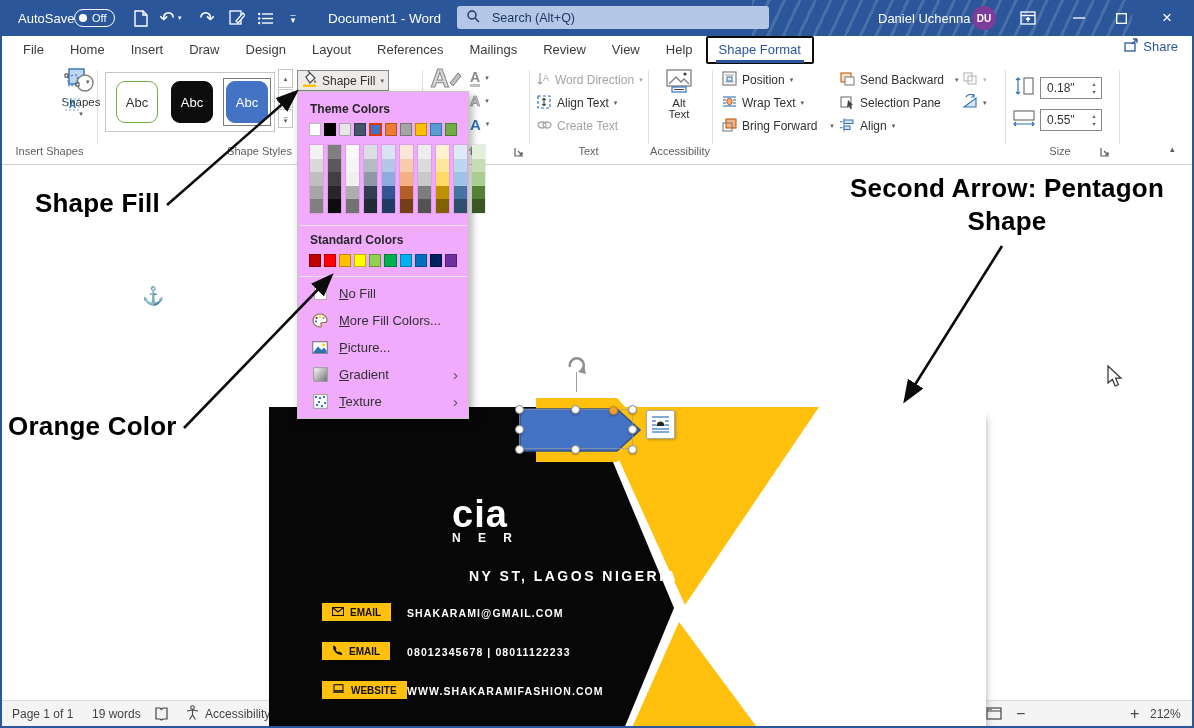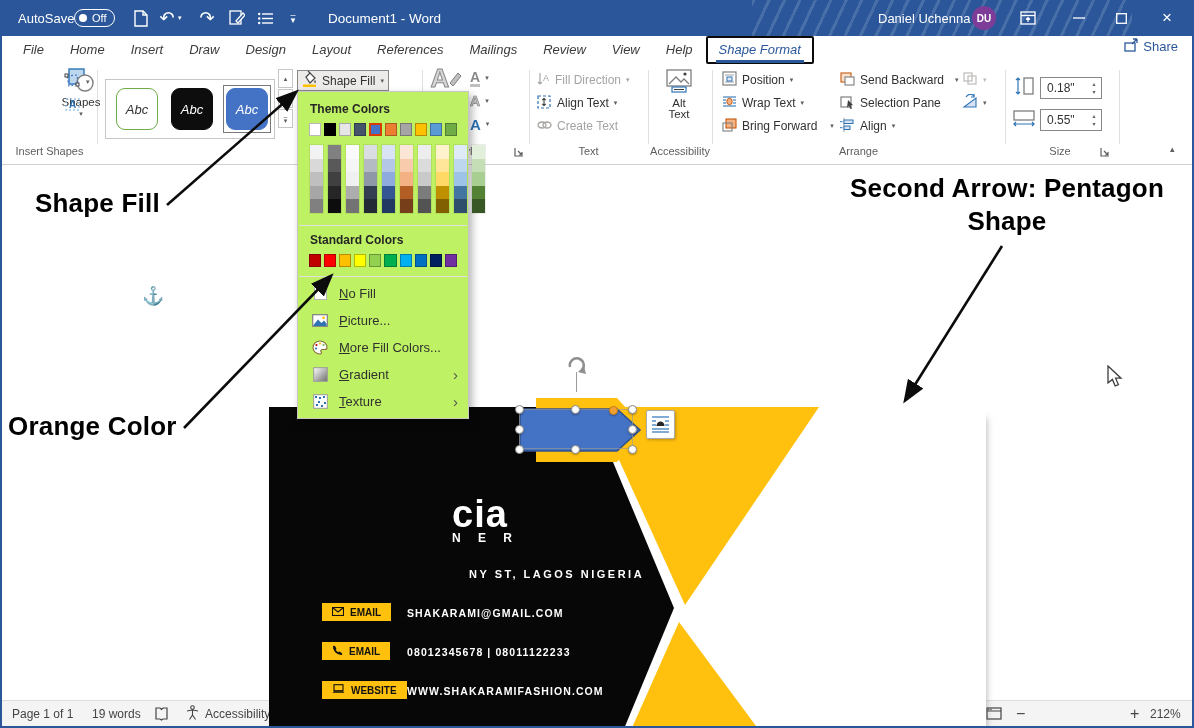--- a/index.html
+++ b/index.html
@@ -17,40 +17,40 @@
   .autosave-dot{width:8px;height:8px;border-radius:50%;background:#fff;}
   .qa-icon{width:22px;display:flex;justify-content:center;align-items:center;font-size:16px;color:#fff;}
   .search-pill{position:absolute;left:455px;top:6px;width:312px;height:23px;background:#B4C7E7;border-radius:3px;
     display:flex;align-items:center;padding:0 10px;gap:10px;}
   .search-pill input{border:none;background:transparent;outline:none;font-size:12.5px;color:#1F3864;width:100%;}
   .search-pill input::placeholder{color:#1F3864;opacity:1;}
   .avatar{width:24px;height:24px;border-radius:50%;background:#7D3C98;color:#fff;font-size:10px;font-weight:bold;
     display:flex;align-items:center;justify-content:center;}
   .winbtn{width:34px;height:36px;display:flex;align-items:center;justify-content:center;color:#fff;}
   
-  .tabrow{position:absolute;left:0;top:36px;width:100%;height:28px;background:#fff;display:flex;align-items:stretch;padding-left:8px;font-style:italic;}
+  .tabrow{position:absolute;left:0;top:36px;width:100%;height:28px;background:#fff;display:flex;align-items:stretch;padding-left:8px;}
   .tab{padding:0 13px;line-height:27px;font-size:13px;color:#3b3b3b;position:relative;}
   .tab.active{color:#2B579A;outline:2.5px solid #0b0b0b;outline-offset:-2px;border-radius:2px;}
   .tab.active::after{content:"";position:absolute;left:10px;right:10px;bottom:1px;height:3px;background:#2B579A;}
   .share{position:absolute;right:14px;top:38px;display:flex;align-items:center;gap:5px;color:#2B579A;font-size:13px;}
   
   .ribbon{position:absolute;left:0;top:64px;width:100%;height:101px;background:#fff;border-bottom:1px solid #D2D0CE;}
   .vsep{position:absolute;top:6px;width:1px;height:74px;background:#E1DFDD;}
   .glabel{position:absolute;top:81px;font-size:11px;color:#605E5C;text-align:center;}
   .rbtn{position:absolute;display:flex;align-items:center;gap:5px;font-size:12px;color:#323130;height:20px;white-space:nowrap;}
   .rbtn.dis{color:#A6A4A2;}
   .chev{font-size:7px;color:#605E5C;}
   .bigbtn{position:absolute;display:flex;flex-direction:column;align-items:center;font-size:11.5px;color:#323130;gap:2px;}
   .thumb{width:42px;height:42px;border-radius:9px;display:flex;align-items:center;justify-content:center;font-size:13px;}
   .gal-scroll{width:15px;height:19px;border:1px solid #C8C6C4;background:#fff;display:flex;align-items:center;justify-content:center;font-size:7px;color:#605E5C;}
   .size-input{width:62px;height:22px;border:1px solid #8A8886;font-size:12px;color:#323130;padding:0 14px 0 6px;}
   .spin{position:absolute;display:flex;flex-direction:column;width:12px;height:20px;justify-content:center;font-size:6px;color:#605E5C;line-height:8px;text-align:center;}
   .launcher{position:absolute;top:83px;width:12px;height:12px;color:#605E5C;font-size:9px;}
   
-  .menu{position:absolute;left:295px;top:91px;width:172px;background:#bef264;border:1px solid #C8C6C4;
+  .menu{position:absolute;left:295px;top:91px;width:172px;background:#f0abfc;border:1px solid #C8C6C4;
     box-shadow:3px 4px 8px rgba(0,0,0,.3);z-index:70;padding:6px 0 3px;}
   .menu-header{font-weight:bold;font-size:12px;color:#262626;padding:4px 12px 7px;}
   .swatch-row{display:flex;gap:3px;padding:0 11px 6px;}
   .swatch{width:13px;height:13px;border:1px solid rgba(0,0,0,.28);}
   .swatch.sel{border:2px solid #D83B01;}
   .variant-grid{display:flex;gap:3px;padding:2px 11px 8px;}
   .vcol{display:flex;flex-direction:column;border:1px solid rgba(0,0,0,.07);}
   .vcell{width:13px;height:13.5px;}
   .menu-sep{height:1px;background:#E1DFDD;margin:3px 1px;}
   .menu-item{display:flex;align-items:center;height:27px;padding:0 10px 0 14px;font-size:13px;color:#323130;}
@@ -125,20 +125,27 @@
               <circle cx="1.2" cy="6.5" r="1.2"></circle>
               <circle cx="1.2" cy="11" r="1.2"></circle>
             </g>
           </svg>
         </span>
     </div>
     <div class="t-item" style="left:280px;">
       <span class="qa-icon" style="flex-direction:column;font-size:9px;line-height:5px;">–<span>▾</span></span>
     </div>
     <div class="t-item" style="left:326px;font-size:13.5px;text-align:right;">Document1 - Word</div>
+    <div class="search-pill">
+      <span><svg width="13" height="13" viewBox="0 0 13 13">
+            <circle cx="5" cy="5" r="4" fill="none" stroke="#1F3864" stroke-width="1.5"></circle>
+            <line x1="8" y1="8" x2="12" y2="12" stroke="#1F3864" stroke-width="1.5"></line>
+          </svg></span>
+      <input placeholder="Search (Alt+Q)" style="">
+    </div>
     <div class="t-item" style="left:876px;">Daniel Uchenna</div>
     <div class="t-item" style="left:970px;">
       <span class="avatar">DU</span>
     </div>
     <div class="t-item" style="left:1018px;">
       <svg width="16" height="14" viewBox="0 0 16 14">
           <rect x="1" y="1" width="14" height="12" fill="none" stroke="#fff" stroke-width="1.3"></rect>
           <line x1="1" y1="4.5" x2="15" y2="4.5" stroke="#fff" stroke-width="1.3"></line>
           <path d="M8,11 L8,6.5 M6,8.5 L8,6.5 L10,8.5" fill="none" stroke="#fff" stroke-width="1.2"></path>
         </svg>
@@ -204,38 +211,39 @@
       <span class="chev">▾</span>
     </div>
     <div class="rbtn" style="left:62px;top:32px;">
       <span><svg width="17" height="15" viewBox="0 0 17 15">
             <rect x="2" y="2" width="13" height="11" fill="none" stroke="#9DC3E6" stroke-width="1.3" stroke-dasharray="2,2"></rect>
             <text x="8.5" y="11" font-size="10" font-weight="bold" fill="#2E74B5" text-anchor="middle">A</text>
           </svg></span>
     </div>
     <div class="glabel" style="left:0;width:95px;">Insert Shapes</div>
 
-    <div class="abs" style="left:103px;top:15px;width:170px;height:60px;border:1px solid #C8C6C4;background:#fff;font-style:italic;">
+    <div class="abs" style="left:103px;top:8px;width:170px;height:60px;border:1px solid #C8C6C4;background:#fff;">
       <div id="style-gallery" style="display:flex;gap:13px;padding:8px 0 0 10px;">
           <div>
             <div class="thumb" style="background: rgb(255, 255, 255); border: 1.5px solid rgb(112, 173, 71); color: rgb(51, 51, 51);">Abc</div>
           </div>
           <div>
             <div class="thumb" style="background: rgb(13, 13, 13); border: 1.5px solid rgb(13, 13, 13); color: rgb(255, 255, 255);">Abc</div>
           </div>
           <div style="outline: rgb(122, 122, 122) solid 1.5px; outline-offset: 2px;">
             <div class="thumb" style="background: rgb(68, 114, 196); border: 1.5px solid rgb(68, 114, 196); color: rgb(255, 255, 255);">Abc</div>
           </div>
         </div>
     </div>
     <div class="abs" style="left:276px;top:5px;display:flex;flex-direction:column;gap:1px;">
       <div class="gal-scroll">▴</div>
       <div class="gal-scroll">▾</div>
       <div class="gal-scroll" style="flex-direction:column;line-height:4px;">–<span>▾</span></div>
     </div>
+    <div class="glabel" style="left:95px;width:325px;">Shape Styles</div>
     <div class="rbtn" style="left:295px;top:6px;width:92px;height:21px;background:#EDEBE9;border:1px solid #8A8886;padding:0 4px;">
       <span><svg width="15" height="16" viewBox="0 0 15 16">
             <path d="M4,6 L8,2 L13,7 L8,12 z" fill="#fff" stroke="#444" stroke-width="1.2"></path>
             <path d="M8,2 L6,0" stroke="#444" stroke-width="1.2"></path>
             <path d="M13,9 q1.6,2.4 0,3 q-1.6,-0.6 0,-3" fill="#444"></path>
             <rect x="1" y="13.5" width="13" height="2.5" fill="#FFC000"></rect>
           </svg></span>
       <span>Shape Fill</span>
       <span class="chev">▾</span>
     </div>
@@ -262,21 +270,21 @@
     <div class="launcher" style="left:512px;"><svg width="10" height="10" viewBox="0 0 10 10">
           <path d="M1,1 v8 h8" fill="none" stroke="#605E5C" stroke-width="1.2"></path>
           <path d="M4,4 L8,8 M8,8 v-3 M8,8 h-3" fill="none" stroke="#605E5C" stroke-width="1.2"></path>
         </svg></div>
 
     <div class="rbtn dis" style="left:535px;top:6px;">
       <span><svg width="13" height="14" viewBox="0 0 13 14">
             <path d="M3,1 v11 M1,10 l2,2 2,-2" fill="none" stroke="#A6A4A2" stroke-width="1.2"></path>
             <text x="9" y="9" font-size="9" fill="#A6A4A2" text-anchor="middle">A</text>
           </svg></span>
-      <span>Fill Direction</span>
+      <span>Word Direction</span>
         <span class="chev" style="color:#A6A4A2;">▾</span>
     </div>
     <div class="rbtn" style="left:535px;top:29px;">
       <span><svg width="15" height="14" viewBox="0 0 15 14">
             <rect x="1" y="1" width="12" height="12" fill="none" stroke="#2E74B5" stroke-width="1.2" stroke-dasharray="3,2"></rect>
             <path d="M7,3.5 v7 M5.3,5 L7,3.5 L8.7,5 M5.3,9 L7,10.5 L8.7,9" fill="none" stroke="#404040" stroke-width="1.1"></path>
           </svg></span>
       <span>Align Text</span>
         <span class="chev">▾</span>
     </div>
@@ -367,21 +375,20 @@
           </svg></span>
       <span class="chev" style="color:#BDBBB9;">▾</span>
     </div>
     <div class="rbtn" style="left:960px;top:29px;">
       <span><svg width="16" height="15" viewBox="0 0 16 15">
             <polygon points="2,13 14,13 14,4" fill="#D9E2F3" stroke="#2E74B5" stroke-width="1.1"></polygon>
             <path d="M4,3 a5,5 0 0 1 8,-1 M12,0 v3 h-3" fill="none" stroke="#2E74B5" stroke-width="1.2"></path>
           </svg></span>
       <span class="chev">▾</span>
     </div>
-    <div class="glabel" style="left:710px;width:293px;">Arrange</div>
 
     <div class="abs" style="left:1012px;top:13px;"><svg width="22" height="18" viewBox="0 0 22 18">
           <path d="M4,1 v16 M2,3 L4,1 L6,3 M2,15 L4,17 L6,15" fill="none" stroke="#2E74B5" stroke-width="1.2"></path>
           <rect x="10" y="1" width="9" height="16" fill="none" stroke="#7F7F7F" stroke-width="1.3"></rect>
         </svg></div>
     <input class="size-input abs" style="left: 1038px; top: 13px;" readonly="" value="0.18&quot;">
     <div class="spin" style="left:1086px;top:14px;">
         <span>▴</span>
         <span>▾</span>
       </div>
@@ -410,21 +417,21 @@
 
     <div class="card">
       <svg width="717" height="404" viewBox="0 0 717 404">
         <rect x="0" y="0" width="717" height="404" fill="#FFFFFF"></rect>
         <polygon points="0,0 321,0 405,201 321,404 0,404" fill="#070707"></polygon>
         <polygon points="326,0 550,0 416,198" fill="#FFC10E"></polygon>
         <polygon points="410,215 550,404 326,404" fill="#FFC10E"></polygon>
       </svg>
       <div class="card-text" style="left:183px;top:86px;font-size:38px;letter-spacing:1px;">cia</div>
       <div class="card-text" style="left:183px;top:124px;font-size:12px;letter-spacing:7px;">N E R</div>
-      <div class="card-text" style="left:200px;top:161px;font-size:11px;letter-spacing:2.5px;">NY ST, LAGOS NIGERIA</div>
+      <div class="card-text" style="left:200px;top:161px;font-size:14px;letter-spacing:2.5px;">NY ST, LAGOS NIGERIA</div>
       <div id="card-contacts">
           <div class="badge" style="left: 53px; top: 196px; background: rgb(255, 193, 14);">
             <span><svg width="12" height="9" viewBox="0 0 12 9">
                 <rect x="0.5" y="0.5" width="11" height="8" fill="none" stroke="#111" stroke-width="1.1"></rect>
                 <path d="M0.5,0.5 L6,5 L11.5,0.5" fill="none" stroke="#111" stroke-width="1.1"></path>
               </svg></span>
             <span>EMAIL</span>
           </div>
           <div class="badge-val" style="left: 138px; top: 200px;">SHAKARAMI@GMAIL.COM</div>
           <div class="badge" style="left: 53px; top: 235px; background: rgb(255, 193, 14);">
@@ -589,39 +596,39 @@
     <div class="menu-sep"></div>
     <div id="fill-menu-items">
         <div class="menu-item">
           <div class="mi-icon">
             <span style="display:inline-block;width:13px;height:13px;border:1px solid #B5B3B1;background:#fff"></span>
           </div>
           <div><u>N</u>o Fill</div>
         </div>
         <div class="menu-item">
           <div class="mi-icon">
-            <svg width="16" height="13" viewBox="0 0 16 13">
-              <rect x="0.7" y="0.7" width="14.6" height="11.6" fill="#fff" stroke="#7F7F7F" stroke-width="1.2"></rect>
-              <circle cx="11.5" cy="3.8" r="1.4" fill="#FFC000"></circle>
-              <path d="M1.5,11 L6,5.5 L9.5,9 L12,6.5 L14.5,9.5 V12 H1.5z" fill="#2E74B5"></path>
-            </svg>
-          </div>
-          <div><u>P</u>icture...</div>
-        </div>
-        <div class="menu-item">
-          <div class="mi-icon">
             <svg width="16" height="15" viewBox="0 0 16 15">
               <path d="M8,1 a7,6.5 0 1 0 0,13 c1.5,0 1.8,-1.4 1,-2.3 c-.8,-.9 0,-2.2 1.6,-2.2 h2.4 a2,2 0 0 0 2,-2 A7,6.5 0 0 0 8,1z" fill="#fff" stroke="#8a6d3b" stroke-width="1.1"></path>
               <circle cx="4.5" cy="5" r="1.1" fill="#C00000"></circle>
               <circle cx="8" cy="3.6" r="1.1" fill="#FFC000"></circle>
               <circle cx="11.5" cy="5" r="1.1" fill="#70AD47"></circle>
               <circle cx="4" cy="8.5" r="1.1" fill="#2E74B5"></circle>
             </svg>
           </div>
           <div><u>M</u>ore Fill Colors...</div>
+        </div>
+        <div class="menu-item">
+          <div class="mi-icon">
+            <svg width="16" height="13" viewBox="0 0 16 13">
+              <rect x="0.7" y="0.7" width="14.6" height="11.6" fill="#fff" stroke="#7F7F7F" stroke-width="1.2"></rect>
+              <circle cx="11.5" cy="3.8" r="1.4" fill="#FFC000"></circle>
+              <path d="M1.5,11 L6,5.5 L9.5,9 L12,6.5 L14.5,9.5 V12 H1.5z" fill="#2E74B5"></path>
+            </svg>
+          </div>
+          <div><u>P</u>icture...</div>
         </div>
         <div class="menu-item">
           <div class="mi-icon">
             <svg width="15" height="15">
               <defs>
                 <linearGradient id="g1" x1="0" y1="0" x2="1" y2="1">
                   <stop offset="0" stop-color="#ffffff"></stop>
                   <stop offset="1" stop-color="#6d6d6d"></stop>
                 </linearGradient>
               </defs>

